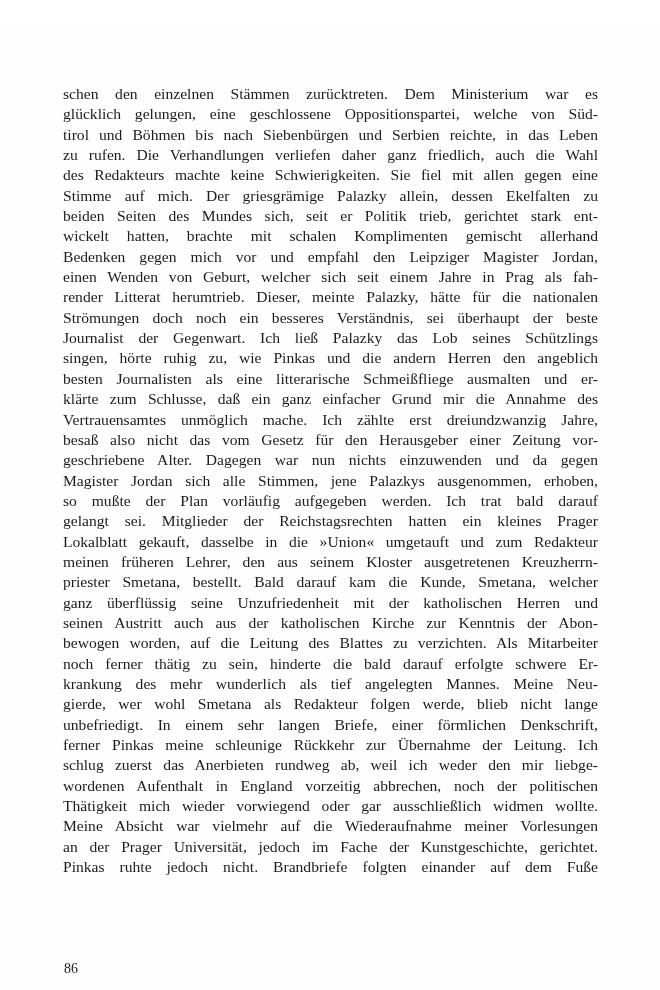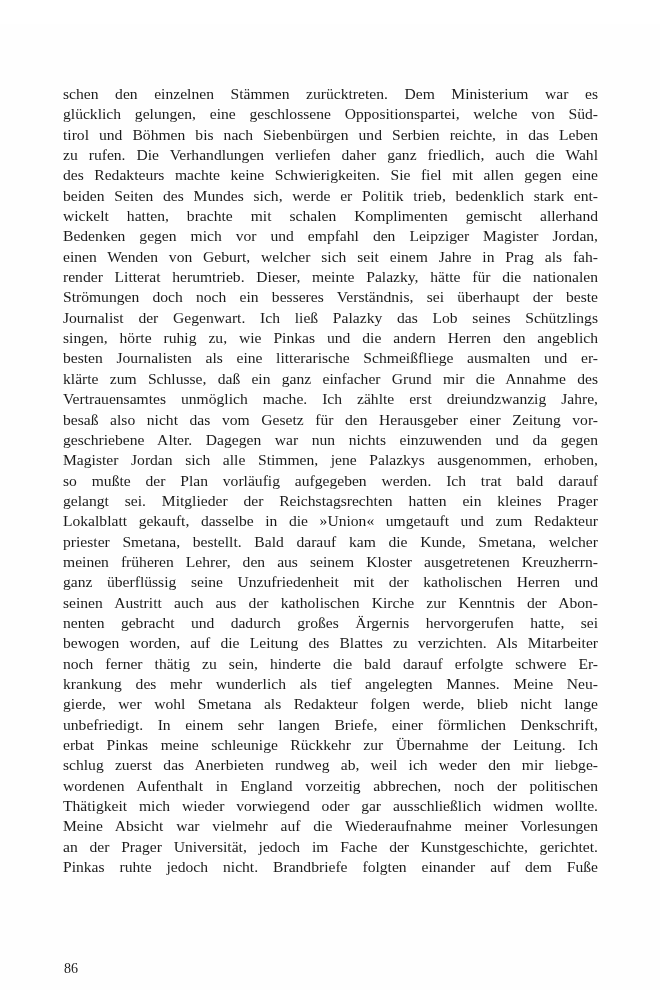--- a/index.html
+++ b/index.html
@@ -50,48 +50,48 @@
 </head>
 <body style="--paper: #fefefe; --ink: #1b1b1b;">
 
 <div class="page">
   <div class="text-block">
       <div class="line">schen den einzelnen Stämmen zurücktreten. Dem Ministerium war es</div>
       <div class="line">glücklich gelungen, eine geschlossene Oppositionspartei, welche von Süd-</div>
       <div class="line">tirol und Böhmen bis nach Siebenbürgen und Serbien reichte, in das Leben</div>
       <div class="line">zu rufen. Die Verhandlungen verliefen daher ganz friedlich, auch die Wahl</div>
       <div class="line">des Redakteurs machte keine Schwierigkeiten. Sie fiel mit allen gegen eine</div>
-      <div class="line">beiden Seiten des Mundes sich, werde er Politik trieb, bedenklich stark ent-</div>
+      <div class="line">Stimme auf mich. Der griesgrämige Palazky allein, dessen Ekelfalten zu</div>
+      <div class="line">beiden Seiten des Mundes sich, seit er Politik trieb, gerichtet stark ent-</div>
       <div class="line">wickelt hatten, brachte mit schalen Komplimenten gemischt allerhand</div>
       <div class="line">Bedenken gegen mich vor und empfahl den Leipziger Magister Jordan,</div>
       <div class="line">einen Wenden von Geburt, welcher sich seit einem Jahre in Prag als fah-</div>
       <div class="line">render Litterat herumtrieb. Dieser, meinte Palazky, hätte für die nationalen</div>
       <div class="line">Strömungen doch noch ein besseres Verständnis, sei überhaupt der beste</div>
       <div class="line">Journalist der Gegenwart. Ich ließ Palazky das Lob seines Schützlings</div>
       <div class="line">singen, hörte ruhig zu, wie Pinkas und die andern Herren den angeblich</div>
       <div class="line">besten Journalisten als eine litterarische Schmeißfliege ausmalten und er-</div>
       <div class="line">klärte zum Schlusse, daß ein ganz einfacher Grund mir die Annahme des</div>
       <div class="line">Vertrauensamtes unmöglich mache. Ich zählte erst dreiundzwanzig Jahre,</div>
       <div class="line">besaß also nicht das vom Gesetz für den Herausgeber einer Zeitung vor-</div>
       <div class="line">geschriebene Alter. Dagegen war nun nichts einzuwenden und da gegen</div>
       <div class="line">Magister Jordan sich alle Stimmen, jene Palazkys ausgenommen, erhoben,</div>
       <div class="line">so mußte der Plan vorläufig aufgegeben werden. Ich trat bald darauf</div>
       <div class="line">gelangt sei. Mitglieder der Reichstagsrechten hatten ein kleines Prager</div>
       <div class="line">Lokalblatt gekauft, dasselbe in die »Union« umgetauft und zum Redakteur</div>
+      <div class="line">meinen früheren Lehrer, den aus seinem Kloster ausgetretenen Kreuzherrn-</div>
       <div class="line">priester Smetana, bestellt. Bald darauf kam die Kunde, Smetana, welcher</div>
-      <div class="line">meinen früheren Lehrer, den aus seinem Kloster ausgetretenen Kreuzherrn-</div>
       <div class="line">ganz überflüssig seine Unzufriedenheit mit der katholischen Herren und</div>
       <div class="line">seinen Austritt auch aus der katholischen Kirche zur Kenntnis der Abon-</div>
-      <div class="line">nenten gebracht und dadurch großes Ärgernis hervorgerufen hatte, sei</div>
       <div class="line">bewogen worden, auf die Leitung des Blattes zu verzichten. Als Mitarbeiter</div>
       <div class="line">noch ferner thätig zu sein, hinderte die bald darauf erfolgte schwere Er-</div>
       <div class="line">krankung des mehr wunderlich als tief angelegten Mannes. Meine Neu-</div>
       <div class="line">gierde, wer wohl Smetana als Redakteur folgen werde, blieb nicht lange</div>
       <div class="line">unbefriedigt. In einem sehr langen Briefe, einer förmlichen Denkschrift,</div>
-      <div class="line">erbat Pinkas meine schleunige Rückkehr zur Übernahme der Leitung. Ich</div>
+      <div class="line">ferner Pinkas meine schleunige Rückkehr zur Übernahme der Leitung. Ich</div>
       <div class="line">schlug zuerst das Anerbieten rundweg ab, weil ich weder den mir liebge-</div>
       <div class="line">wordenen Aufenthalt in England vorzeitig abbrechen, noch der politischen</div>
       <div class="line">Thätigkeit mich wieder vorwiegend oder gar ausschließlich widmen wollte.</div>
       <div class="line">Meine Absicht war vielmehr auf die Wiederaufnahme meiner Vorlesungen</div>
       <div class="line">an der Prager Universität, jedoch im Fache der Kunstgeschichte, gerichtet.</div>
       <div class="line">Pinkas ruhte jedoch nicht. Brandbriefe folgten einander auf dem Fuße</div>
     </div>
   <div class="page-number">86</div>
 </div>
 

